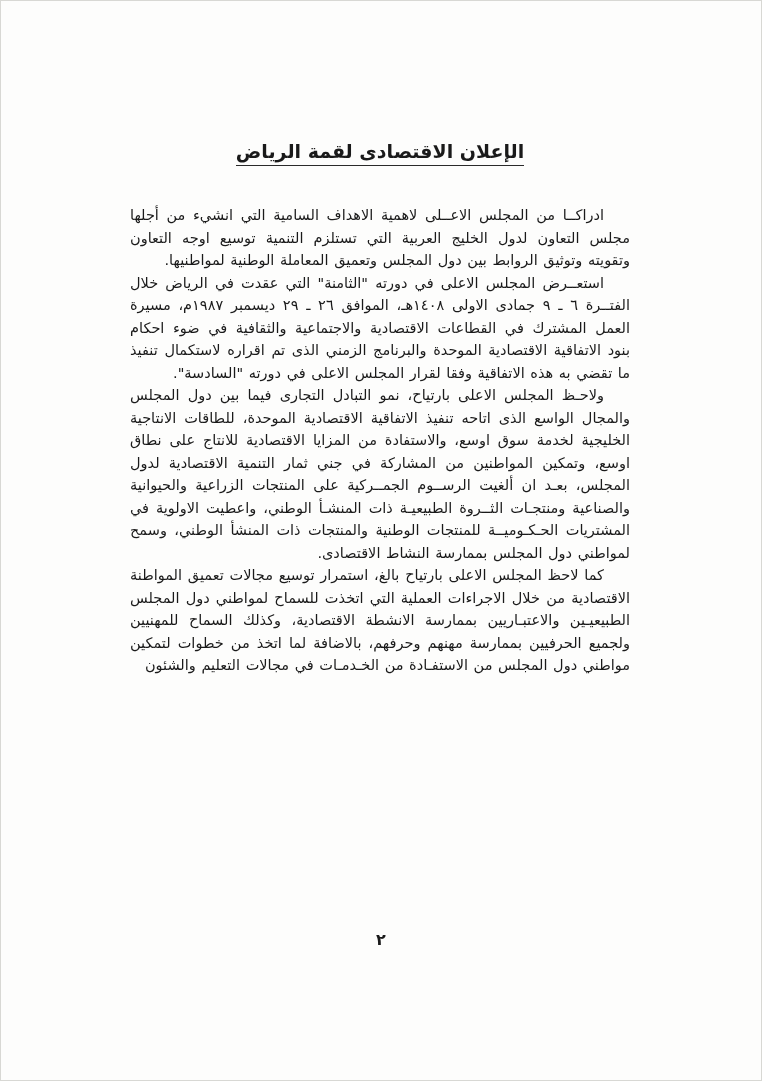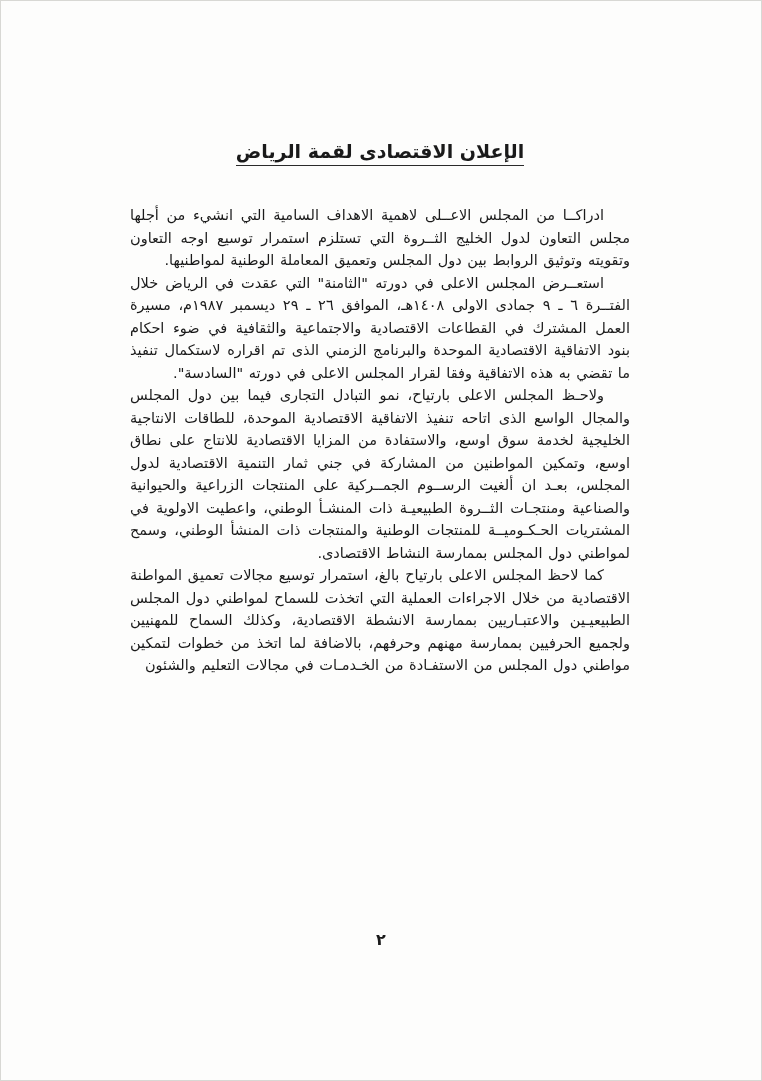--- a/index.html
+++ b/index.html
@@ -59,20 +59,20 @@
 </style>
 </head>
 <body>
 
 <div class="page">
   <div class="content">
     <h1 class="doc-title">
       <span>الإعلان الاقتصادى لقمة الرياض</span>
     </h1>
     <div class="body-text">
-      <p>ادراكــا من المجلس الاعــلى لاهمية الاهداف السامية التي انشيء من أجلها مجلس التعاون لدول الخليج الثــروة التي تستلزم استمرار توسيع اوجه التعاون وتقويته وتوثيق الروابط بين دول المجلس وتعميق المعاملة الوطنية لمواطنيها.</p>
+      <p>ادراكــا من المجلس الاعــلى لاهمية الاهداف السامية التي انشيء من أجلها مجلس التعاون لدول الخليج العربية التي تستلزم التنمية توسيع اوجه التعاون وتقويته وتوثيق الروابط بين دول المجلس وتعميق المعاملة الوطنية لمواطنيها.</p>
       <p>استعــرض المجلس الاعلى في دورته "الثامنة" التي عقدت في الرياض خلال الفتــرة ٦ ـ ٩ جمادى الاولى ١٤٠٨هـ، الموافق ٢٦ ـ ٢٩ ديسمبر ١٩٨٧م، مسيرة العمل المشترك في القطاعات الاقتصادية والاجتماعية والثقافية في ضوء احكام بنود الاتفاقية الاقتصادية الموحدة والبرنامج الزمني الذى تم اقراره لاستكمال تنفيذ ما تقضي به هذه الاتفاقية وفقا لقرار المجلس الاعلى في دورته "السادسة".</p>
       <p>ولاحـظ المجلس الاعلى بارتياح، نمو التبادل التجارى فيما بين دول المجلس والمجال الواسع الذى اتاحه تنفيذ الاتفاقية الاقتصادية الموحدة، للطاقات الانتاجية الخليجية لخدمة سوق اوسع، والاستفادة من المزايا الاقتصادية للانتاج على نطاق اوسع، وتمكين المواطنين من المشاركة في جني ثمار التنمية الاقتصادية لدول المجلس، بعـد ان ألغيت الرســوم الجمــركية على المنتجات الزراعية والحيوانية والصناعية ومنتجـات الثــروة الطبيعيـة ذات المنشـأ الوطني، واعطيت الاولوية في المشتريات الحـكـوميــة للمنتجات الوطنية والمنتجات ذات المنشأ الوطني، وسمح لمواطني دول المجلس بممارسة النشاط الاقتصادى.</p>
       <p>كما لاحظ المجلس الاعلى بارتياح بالغ، استمرار توسيع مجالات تعميق المواطنة الاقتصادية من خلال الاجراءات العملية التي اتخذت للسماح لمواطني دول المجلس الطبيعيـين والاعتبـاريين بممارسة الانشطة الاقتصادية، وكذلك السماح للمهنيين ولجميع الحرفيين بممارسة مهنهم وحرفهم، بالاضافة لما اتخذ من خطوات لتمكين مواطني دول المجلس من الاستفـادة من الخـدمـات في مجالات التعليم والشئون</p>
     </div>
   </div>
   <div class="page-number">٢</div>
 </div>
 
 </body></html>

